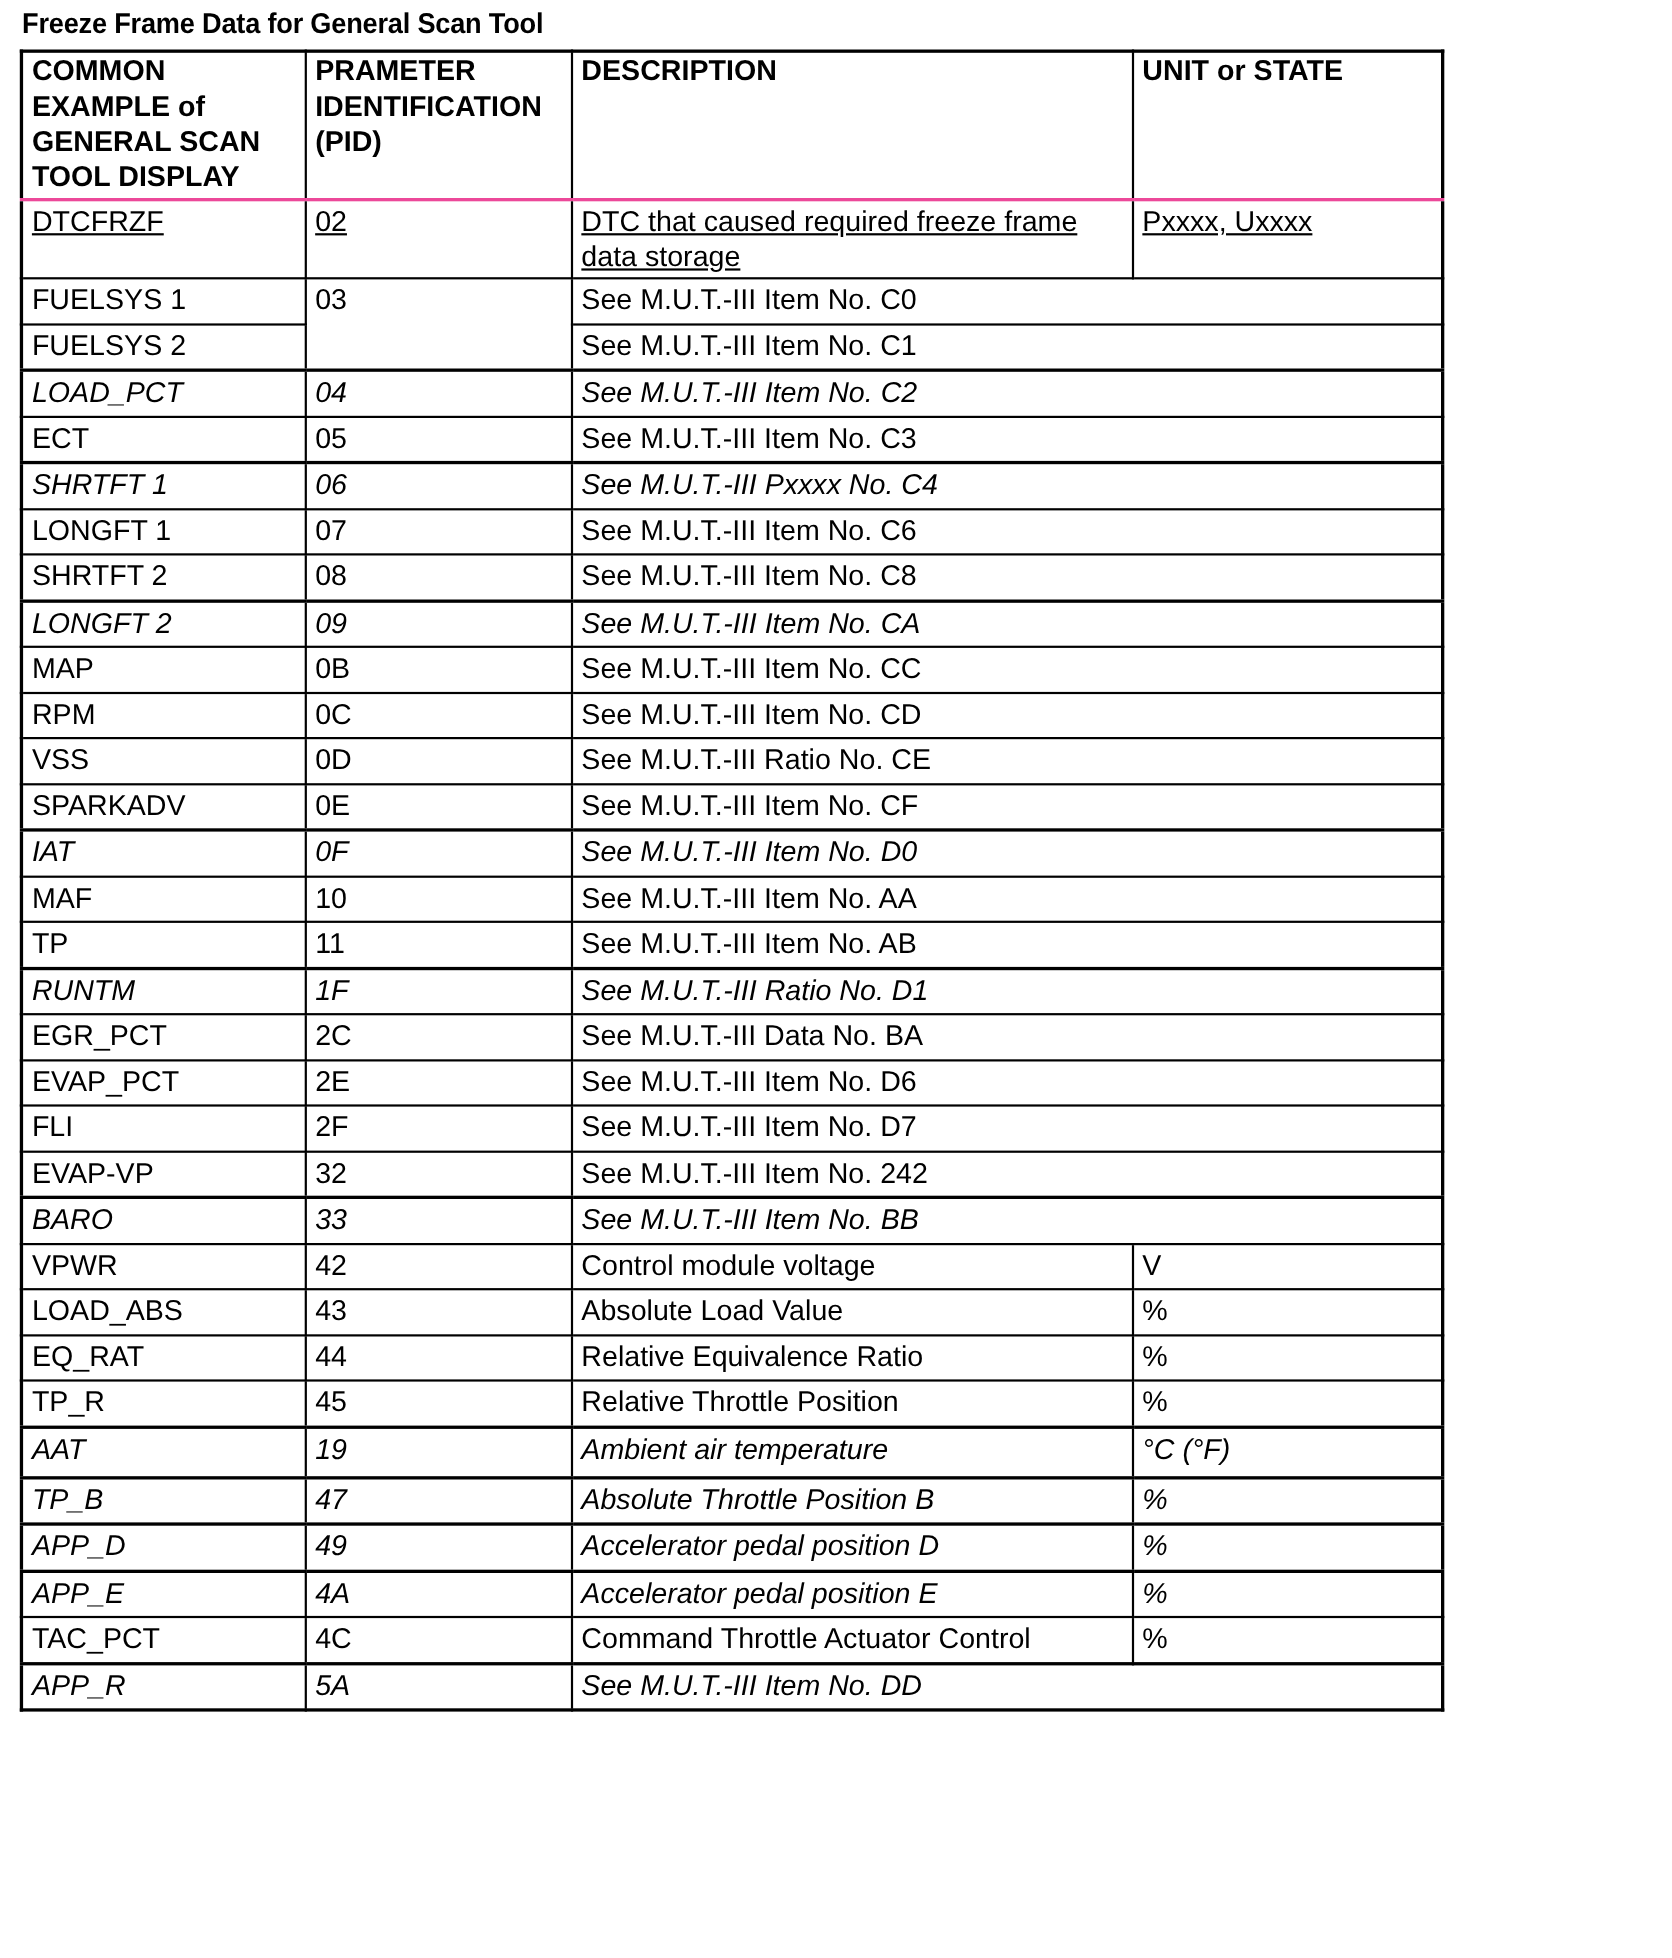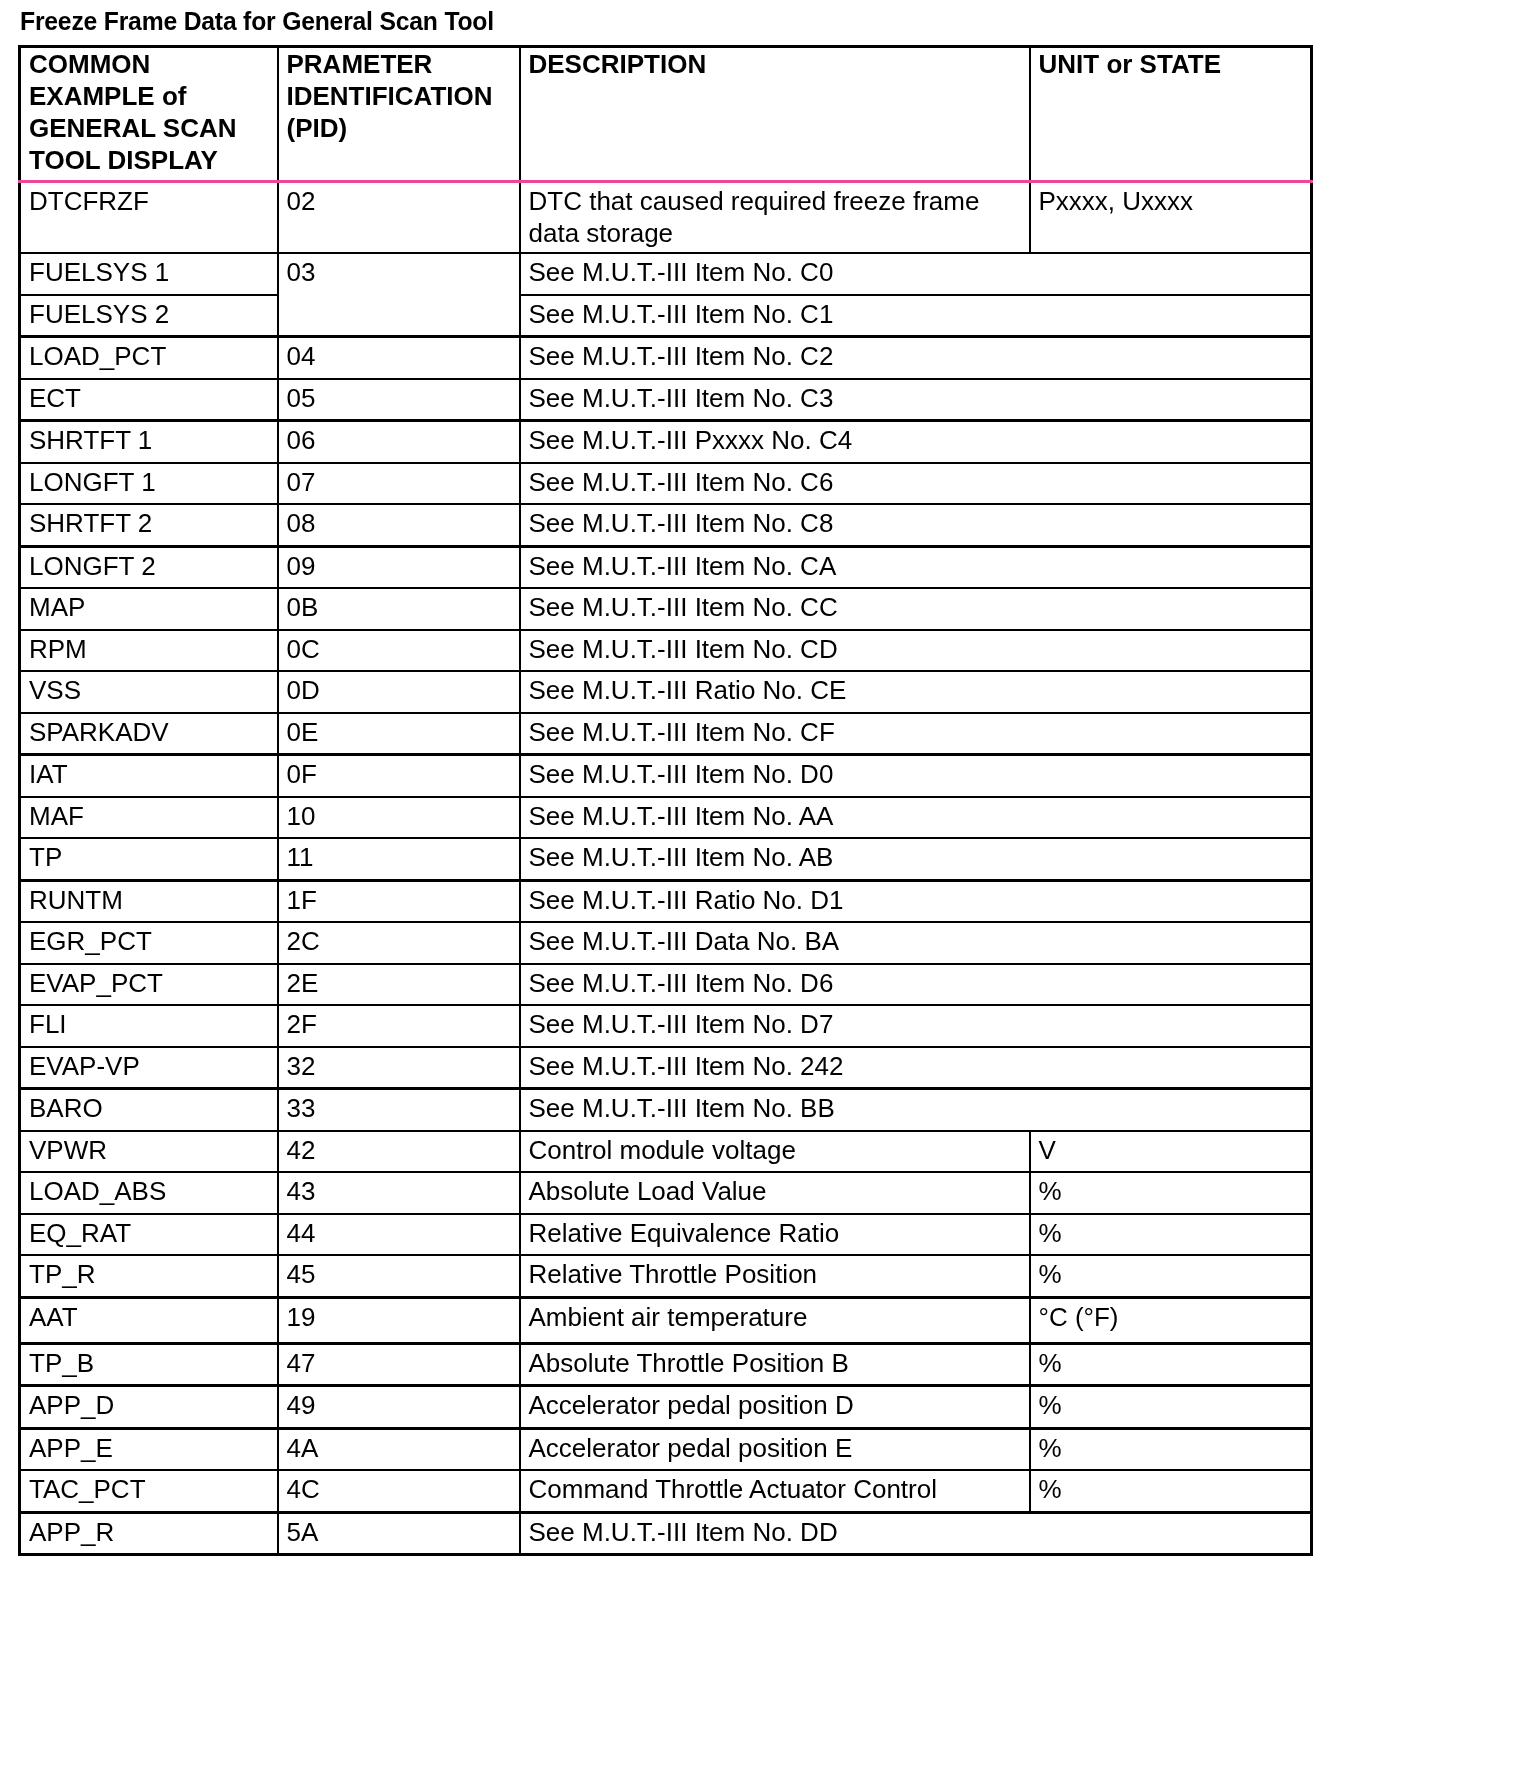--- a/index.html
+++ b/index.html
@@ -48,23 +48,23 @@
     line-height: 32px;
     font-weight: normal;
     overflow: hidden;
   }
   table.ff th {
     font-weight: bold;
     height: 132px;
     padding-top: 0px;
     border-bottom: 3px solid #ec4899;
   }
-  table.ff tr.r-tall td { height: 67px; }
+  table.ff tr.r-tall td { height: 67px; text-decoration: underline; }
   table.ff tr.r td { height: 37.5px; }
-  table.ff tr.thick td { border-top: 3px solid #000; }
+  table.ff tr.thick td { border-top: 3px solid #000; font-style: italic; }
   table.ff tr.r-aat td { height: 41px; margin-top: 32px; }
 </style>
 </head>
 <body>
 
 <div class="doc-title">Freeze Frame Data for General Scan Tool</div>
 
 <table class="ff">
   <colgroup>
       <col class="c1">

